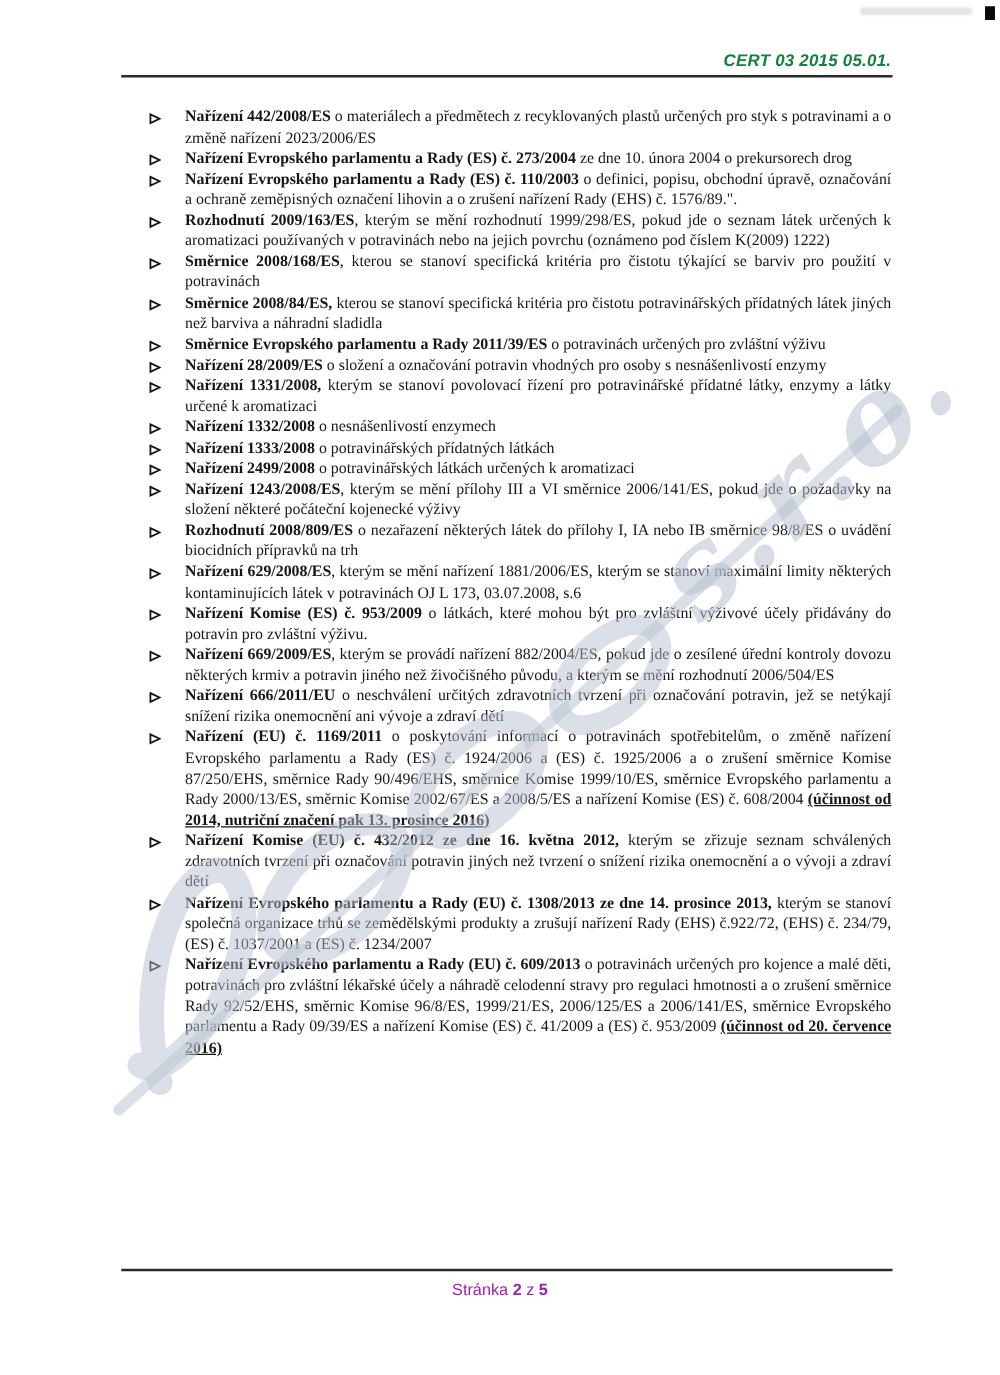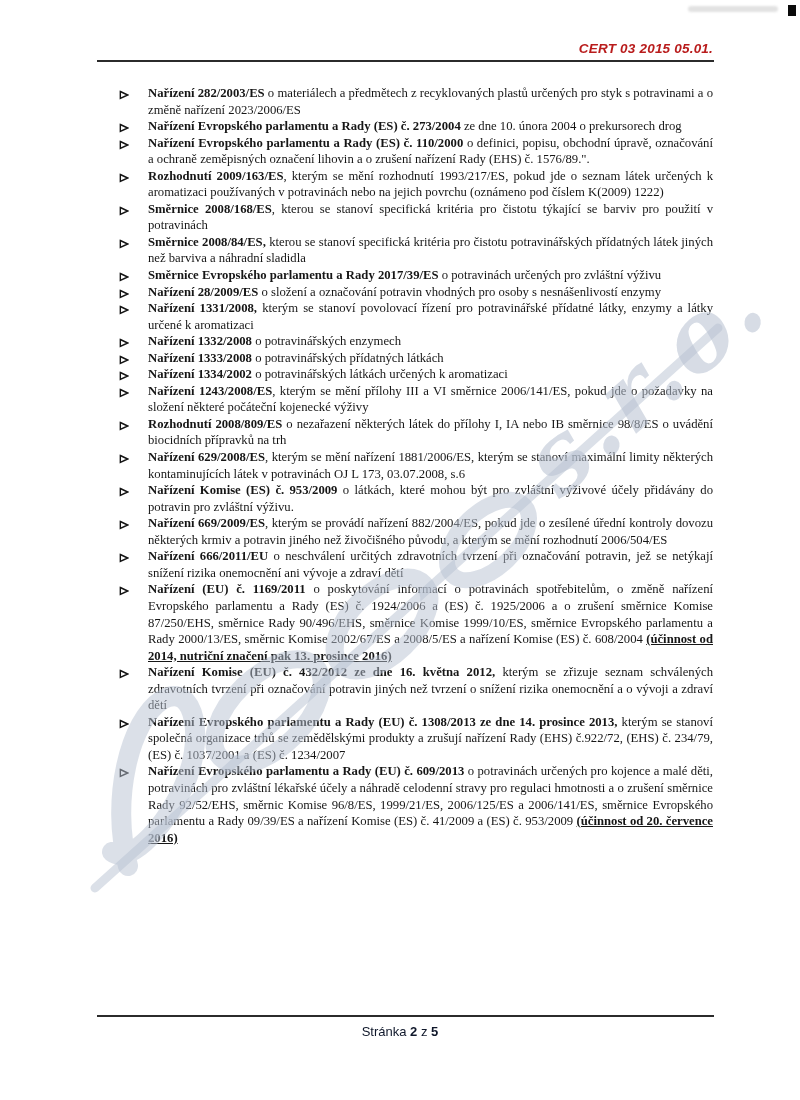--- a/index.html
+++ b/index.html
@@ -9,21 +9,21 @@
     font-family:"Liberation Serif", serif; color:#161616;
   }
   
   .corner-mark { position:absolute; top:5px; right:4px; width:8px; height:11px; background:#0a0a0a; }
   .top-smudge  { position:absolute; top:6px; right:22px; width:90px; height:6px;
                  background:#bfbfbf; opacity:.45; filter:blur(1px); border-radius:3px; }
   
   .doc-code {
     position:absolute; top:41px; right:87px;
     font-family:"Liberation Sans", sans-serif; font-style:italic; font-weight:bold;
-    font-size:13.5px; color:#b91c1c; letter-spacing:.2px;
+    font-size:13.5px; color:#15803d; letter-spacing:.2px;
   }
   .header-rule { position:absolute; top:60px; left:97px; right:86px; height:2px; background:#2b2b2b; }
   
   .reg-list {
     position:absolute; top:85px; left:118px; right:87px;
     margin:0; padding:0; list-style:none;
     font-size:12.7px; line-height:16.55px; text-align:justify;
   }
   .reg-item { position:relative; padding-left:30px; margin:0; }
   .bullet { position:absolute; left:1px; top:3px; width:10px; height:10px; }
@@ -34,66 +34,66 @@
                pointer-events:none; }
   .wm-text {
     font-family:"DejaVu Serif", serif; font-style:italic; font-weight:bold;
     font-size:96px; fill:#b7c1d1; opacity:.55; letter-spacing:4px;
   }
   .wm-stroke { stroke:#b7c1d1; stroke-opacity:.5; fill:none; stroke-linecap:round; }
   
   .footer-rule { position:absolute; top:1015px; left:97px; right:86px; height:2px; background:#2b2b2b; }
   .footer-text {
     position:absolute; top:1024px; left:0; right:0; text-align:center;
-    font-family:"Liberation Sans", sans-serif; font-size:13px; color:#0f172a;
+    font-family:"Liberation Sans", sans-serif; font-size:13px; color:#a21caf;
   }
   .footer-text b { font-weight:bold; }
 </style>
 </head>
 <body>
 
 <div class="page">
 
   <div class="corner-mark"></div>
   <div class="top-smudge"></div>
 
   <div class="doc-code">CERT 03 2015 05.01.</div>
   <div class="header-rule"></div>
 
   <ol class="reg-list">
     <li class="reg-item">
       <span class="bullet">
         <svg width="10" height="10" viewBox="0 0 12 12">
           <path d="M1.6 1.8 L10.4 6 L1.6 10.2 Z" fill="none" stroke="#131313" stroke-width="1.7" stroke-linejoin="miter"></path>
         </svg>
-      </span><span class="lead">Nařízení 282/2003/ES</span><span class="body"> o materiálech a předmětech z recyklovaných plastů určených pro styk s potravinami a o změně nařízení 2023/2006/ES</span>
+      </span><span class="lead">Nařízení 442/2008/ES</span><span class="body"> o materiálech a předmětech z recyklovaných plastů určených pro styk s potravinami a o změně nařízení 2023/2006/ES</span>
     </li>
 
     <li class="reg-item">
       <span class="bullet">
         <svg width="10" height="10" viewBox="0 0 12 12">
           <path d="M1.6 1.8 L10.4 6 L1.6 10.2 Z" fill="none" stroke="#131313" stroke-width="1.7" stroke-linejoin="miter"></path>
         </svg>
       </span><span class="lead">Nařízení Evropského parlamentu a Rady (ES) č. 273/2004</span><span class="body"> ze dne 10. února 2004 o prekursorech drog</span>
     </li>
 
     <li class="reg-item">
       <span class="bullet">
         <svg width="10" height="10" viewBox="0 0 12 12">
           <path d="M1.6 1.8 L10.4 6 L1.6 10.2 Z" fill="none" stroke="#131313" stroke-width="1.7" stroke-linejoin="miter"></path>
         </svg>
-      </span><span class="lead">Nařízení Evropského parlamentu a Rady (ES) č. 110/2000</span><span class="body"> o definici, popisu, obchodní úpravě, označování a ochraně zeměpisných označení lihovin a o zrušení nařízení Rady (EHS) č. 1576/89.".</span>
-    </li>
-
-    <li class="reg-item">
-      <span class="bullet">
-        <svg width="10" height="10" viewBox="0 0 12 12">
-          <path d="M1.6 1.8 L10.4 6 L1.6 10.2 Z" fill="none" stroke="#131313" stroke-width="1.7" stroke-linejoin="miter"></path>
-        </svg>
-      </span><span class="lead">Rozhodnutí 2009/163/ES</span><span class="body">, kterým se mění rozhodnutí 1993/217/ES, pokud jde o seznam látek určených k aromatizaci používaných v potravinách nebo na jejich povrchu (oznámeno pod číslem K(2009) 1222)</span>
+      </span><span class="lead">Nařízení Evropského parlamentu a Rady (ES) č. 110/2003</span><span class="body"> o definici, popisu, obchodní úpravě, označování a ochraně zeměpisných označení lihovin a o zrušení nařízení Rady (EHS) č. 1576/89.".</span>
+    </li>
+
+    <li class="reg-item">
+      <span class="bullet">
+        <svg width="10" height="10" viewBox="0 0 12 12">
+          <path d="M1.6 1.8 L10.4 6 L1.6 10.2 Z" fill="none" stroke="#131313" stroke-width="1.7" stroke-linejoin="miter"></path>
+        </svg>
+      </span><span class="lead">Rozhodnutí 2009/163/ES</span><span class="body">, kterým se mění rozhodnutí 1999/298/ES, pokud jde o seznam látek určených k aromatizaci používaných v potravinách nebo na jejich povrchu (oznámeno pod číslem K(2009) 1222)</span>
     </li>
 
     <li class="reg-item">
       <span class="bullet">
         <svg width="10" height="10" viewBox="0 0 12 12">
           <path d="M1.6 1.8 L10.4 6 L1.6 10.2 Z" fill="none" stroke="#131313" stroke-width="1.7" stroke-linejoin="miter"></path>
         </svg>
       </span><span class="lead">Směrnice 2008/168/ES</span><span class="body">, kterou se stanoví specifická kritéria pro čistotu týkající se barviv pro použití v potravinách</span>
     </li>
 
@@ -103,21 +103,21 @@
           <path d="M1.6 1.8 L10.4 6 L1.6 10.2 Z" fill="none" stroke="#131313" stroke-width="1.7" stroke-linejoin="miter"></path>
         </svg>
       </span><span class="lead">Směrnice 2008/84/ES,</span><span class="body"> kterou se stanoví specifická kritéria pro čistotu potravinářských přídatných látek jiných než barviva a náhradní sladidla</span>
     </li>
 
     <li class="reg-item">
       <span class="bullet">
         <svg width="10" height="10" viewBox="0 0 12 12">
           <path d="M1.6 1.8 L10.4 6 L1.6 10.2 Z" fill="none" stroke="#131313" stroke-width="1.7" stroke-linejoin="miter"></path>
         </svg>
-      </span><span class="lead">Směrnice Evropského parlamentu a Rady 2017/39/ES</span><span class="body"> o potravinách určených pro zvláštní výživu</span>
+      </span><span class="lead">Směrnice Evropského parlamentu a Rady 2011/39/ES</span><span class="body"> o potravinách určených pro zvláštní výživu</span>
     </li>
 
     <li class="reg-item">
       <span class="bullet">
         <svg width="10" height="10" viewBox="0 0 12 12">
           <path d="M1.6 1.8 L10.4 6 L1.6 10.2 Z" fill="none" stroke="#131313" stroke-width="1.7" stroke-linejoin="miter"></path>
         </svg>
       </span><span class="lead">Nařízení 28/2009/ES</span><span class="body"> o složení a označování potravin vhodných pro osoby s nesnášenlivostí enzymy</span>
     </li>
 
@@ -127,37 +127,37 @@
           <path d="M1.6 1.8 L10.4 6 L1.6 10.2 Z" fill="none" stroke="#131313" stroke-width="1.7" stroke-linejoin="miter"></path>
         </svg>
       </span><span class="lead">Nařízení 1331/2008,</span><span class="body"> kterým se stanoví povolovací řízení pro potravinářské přídatné látky, enzymy a látky určené k aromatizaci</span>
     </li>
 
     <li class="reg-item">
       <span class="bullet">
         <svg width="10" height="10" viewBox="0 0 12 12">
           <path d="M1.6 1.8 L10.4 6 L1.6 10.2 Z" fill="none" stroke="#131313" stroke-width="1.7" stroke-linejoin="miter"></path>
         </svg>
-      </span><span class="lead">Nařízení 1332/2008</span><span class="body"> o potravinářských enzymech</span>
+      </span><span class="lead">Nařízení 1332/2008</span><span class="body"> o nesnášenlivostí enzymech</span>
     </li>
 
     <li class="reg-item">
       <span class="bullet">
         <svg width="10" height="10" viewBox="0 0 12 12">
           <path d="M1.6 1.8 L10.4 6 L1.6 10.2 Z" fill="none" stroke="#131313" stroke-width="1.7" stroke-linejoin="miter"></path>
         </svg>
       </span><span class="lead">Nařízení 1333/2008</span><span class="body"> o potravinářských přídatných látkách</span>
     </li>
 
     <li class="reg-item">
       <span class="bullet">
         <svg width="10" height="10" viewBox="0 0 12 12">
           <path d="M1.6 1.8 L10.4 6 L1.6 10.2 Z" fill="none" stroke="#131313" stroke-width="1.7" stroke-linejoin="miter"></path>
         </svg>
-      </span><span class="lead">Nařízení 1334/2002</span><span class="body"> o potravinářských látkách určených k aromatizaci</span>
+      </span><span class="lead">Nařízení 2499/2008</span><span class="body"> o potravinářských látkách určených k aromatizaci</span>
     </li>
 
     <li class="reg-item">
       <span class="bullet">
         <svg width="10" height="10" viewBox="0 0 12 12">
           <path d="M1.6 1.8 L10.4 6 L1.6 10.2 Z" fill="none" stroke="#131313" stroke-width="1.7" stroke-linejoin="miter"></path>
         </svg>
       </span><span class="lead">Nařízení 1243/2008/ES</span><span class="body">, kterým se mění přílohy III a VI směrnice 2006/141/ES, pokud jde o požadavky na složení některé počáteční kojenecké výživy</span>
     </li>
 

